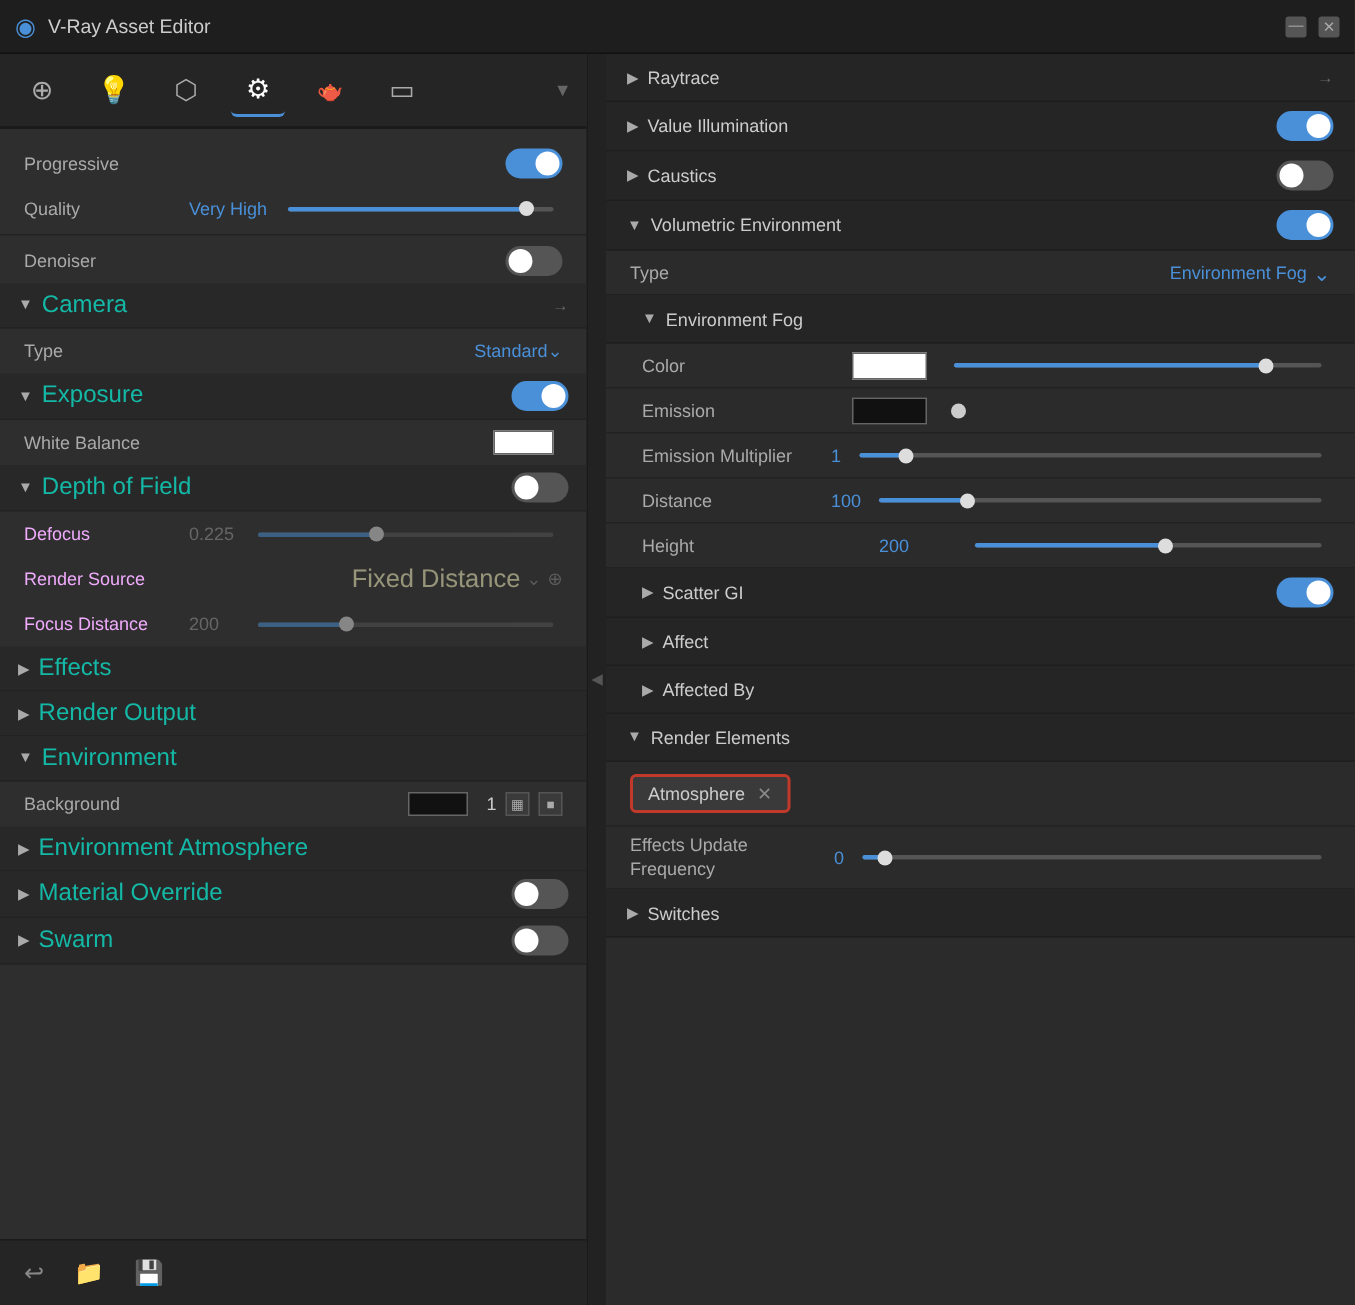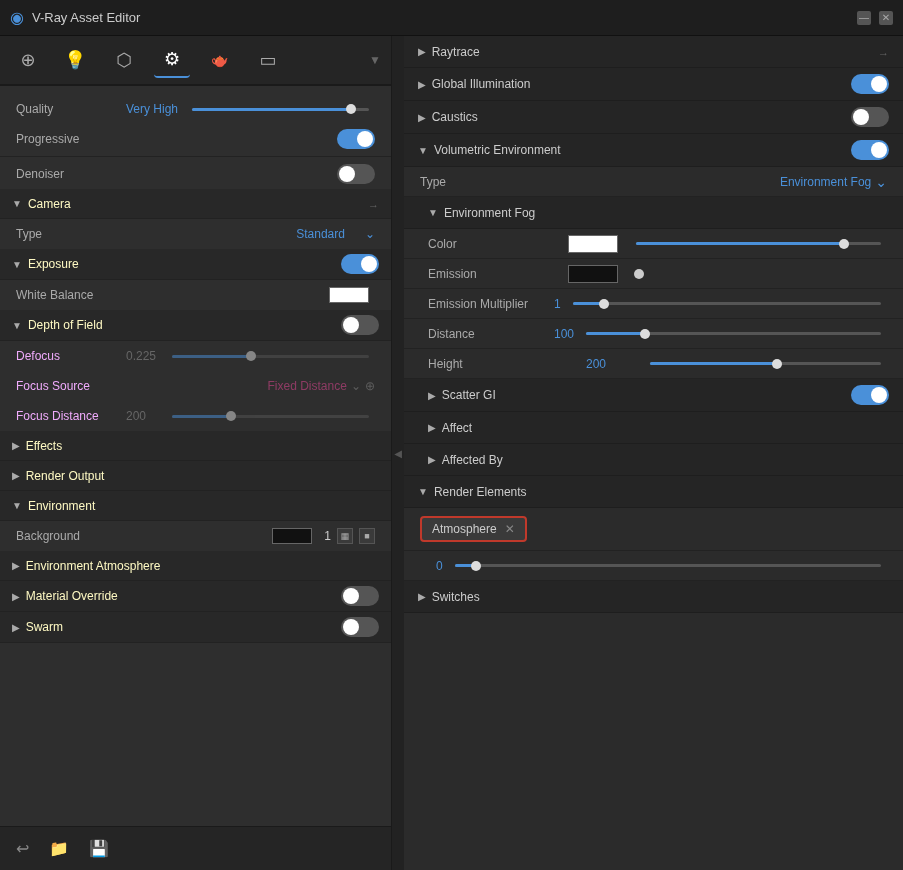--- a/index.html
+++ b/index.html
@@ -132,21 +132,21 @@
       top: -3.5px;
       transform: translateX(-50%);
     }
 
     
     .dropdown {
       display: flex;
       align-items: center;
       margin-left: auto;
     }
-    .dropdown-value { color: #4a90d9; font-size: 12px; margin-right: 20px; }
+    .dropdown-value { color: #4a90d9; font-size: 12px; margin-right: 0; }
     .dropdown-arrow { color: #4a90d9; font-size: 12px; }
 
     
     .color-swatch {
       width: 40px; height: 16px;
       border: 1px solid #666;
       margin-right: 6px;
     }
     .color-swatch.white { background: #fff; }
     .color-swatch.black { background: #111; }
@@ -166,21 +166,21 @@
     .lp-section {
       display: flex;
       align-items: center;
       padding: 5px 12px;
       background: #282828;
       cursor: pointer;
       min-height: 30px;
       border-bottom: 1px solid #222;
     }
     .lp-section .s-arrow { color: #aaa; margin-right: 6px; font-size: 10px; }
-    .lp-section .s-label { color: #fef9c3; font-size: 12px; font-weight: 500; }
+    .lp-section .s-label { color: #14b8a6; font-size: 16px; font-weight: 500; }
     .lp-section .s-right { margin-left: auto; display: flex; align-items: center; gap: 6px; }
     .lp-section .s-arrow-right { color: #666; font-size: 11px; }
 
     
     .atm-tag {
       display: inline-flex;
       align-items: center;
       background: #3a3a3a;
       border: 2px solid #c0392b;
       border-radius: 4px;
@@ -250,32 +250,32 @@
       <div class="toolbar-btn">⬡</div>
       <div class="toolbar-btn active">⚙</div>
       <div class="toolbar-btn" style="font-size:14px;">🫖</div>
       <div class="toolbar-btn">▭</div>
       <div class="toolbar-arrow">▼</div>
     </div>
 
     <div class="left-scroll">
 
       <div class="lp-row">
+        <span class="lp-label">Progressive</span>
+        <div class="toggle on" style="margin-left:auto;">
+          <div class="toggle-knob"></div>
+        </div>
+      </div>
+
+      <div class="lp-row">
         <span class="lp-label">Quality</span>
         <span class="lp-value">Very High</span>
         <div class="slider-track" style="flex:1;">
           <div class="slider-fill" style="width:90%;"></div>
           <div class="slider-thumb" style="left:90%;"></div>
-        </div>
-      </div>
-
-      <div class="lp-row">
-        <span class="lp-label">Progressive</span>
-        <div class="toggle on" style="margin-left:auto;">
-          <div class="toggle-knob"></div>
         </div>
       </div>
 
       <div class="divider"></div>
 
       <div class="lp-row">
         <span class="lp-label">Denoiser</span>
         <div class="toggle off" style="margin-left:auto;">
           <div class="toggle-knob"></div>
         </div>
@@ -327,23 +327,23 @@
       <div class="lp-row">
         <span class="lp-label dimmed">Defocus</span>
         <span class="lp-value dimmed" style="color:#666;">0.225</span>
         <div class="slider-track" style="flex:1;opacity:0.5;">
           <div class="slider-fill" style="width:40%;"></div>
           <div class="slider-thumb" style="left:40%;"></div>
         </div>
       </div>
 
       <div class="lp-row">
-        <span class="lp-label dimmed">Focus Source</span>
+        <span class="lp-label dimmed">Render Source</span>
         <div class="dropdown" style="margin-left:auto;opacity:0.5;">
-          <span style="color:#ec4899;font-size:12px;">Fixed Distance</span>
+          <span style="color:#fef9c3;font-size:17px;">Fixed Distance</span>
           <span style="color:#888;font-size:12px;margin-left:4px;">⌄</span>
           <span style="color:#888;font-size:12px;margin-left:4px;">⊕</span>
         </div>
       </div>
 
       <div class="lp-row">
         <span class="lp-label dimmed">Focus Distance</span>
         <span class="lp-value dimmed" style="color:#666;">200</span>
         <div class="slider-track" style="flex:1;opacity:0.5;">
           <div class="slider-fill" style="width:30%;"></div>
@@ -416,21 +416,21 @@
   <div class="right-panel">
 
     <div class="rp-section">
       <span class="s-arrow">▶</span>
       <span class="s-label">Raytrace</span>
       <span style="margin-left:auto;color:#666;font-size:11px;">→</span>
     </div>
 
     <div class="rp-section">
       <span class="s-arrow">▶</span>
-      <span class="s-label">Global Illumination</span>
+      <span class="s-label">Value Illumination</span>
       <div class="toggle on">
         <div class="toggle-knob"></div>
       </div>
     </div>
 
     <div class="rp-section">
       <span class="s-arrow">▶</span>
       <span class="s-label">Caustics</span>
       <div class="toggle off">
         <div class="toggle-knob"></div>
@@ -528,20 +528,21 @@
     </div>
 
     <div class="rp-row" style="padding:8px 16px;align-items:center;">
       <div class="atm-tag">
         <span>Atmosphere</span>
         <span class="x-btn">✕</span>
       </div>
     </div>
 
     <div class="rp-row">
+      <span class="rp-label" style="max-width:120px;line-height:1.3;white-space:normal;">Effects Update Frequency</span>
       <span class="rp-value" style="margin-left:16px;">0</span>
       <div class="slider-track" style="flex:1;">
         <div class="slider-fill" style="width:5%;"></div>
         <div class="slider-thumb" style="left:5%;"></div>
       </div>
     </div>
 
     <div class="rp-section">
       <span class="s-arrow">▶</span>
       <span class="s-label">Switches</span>

